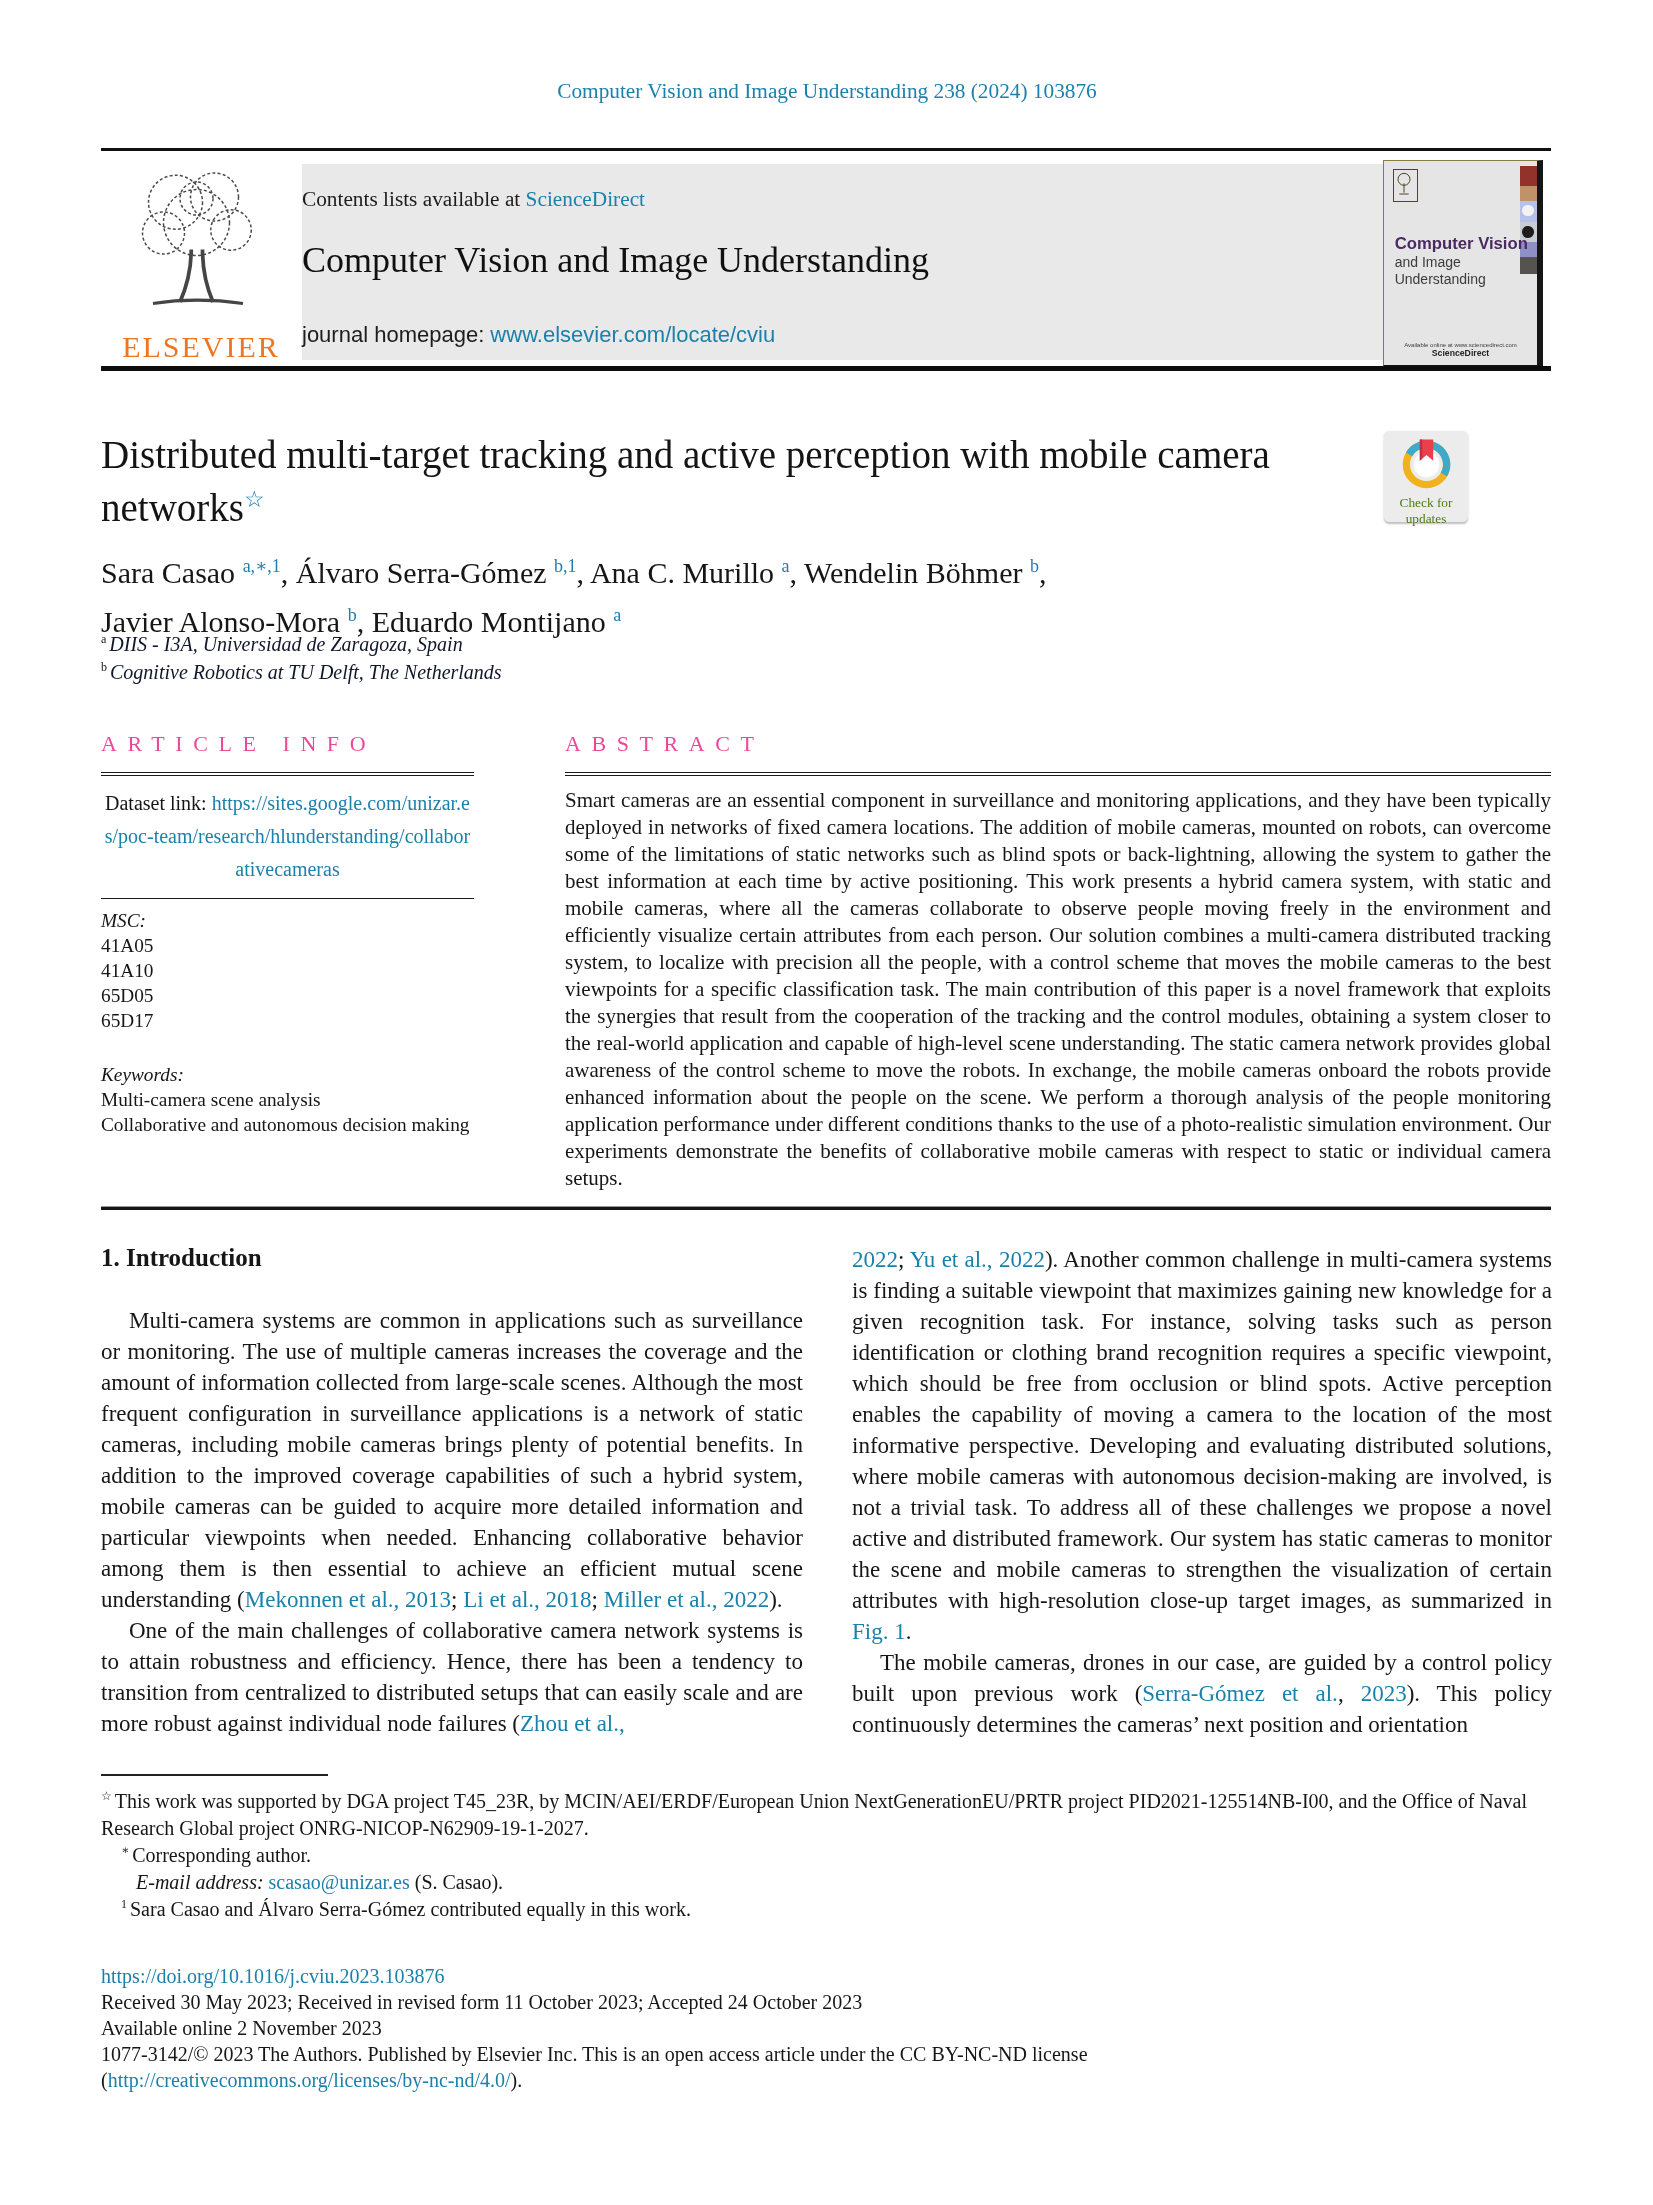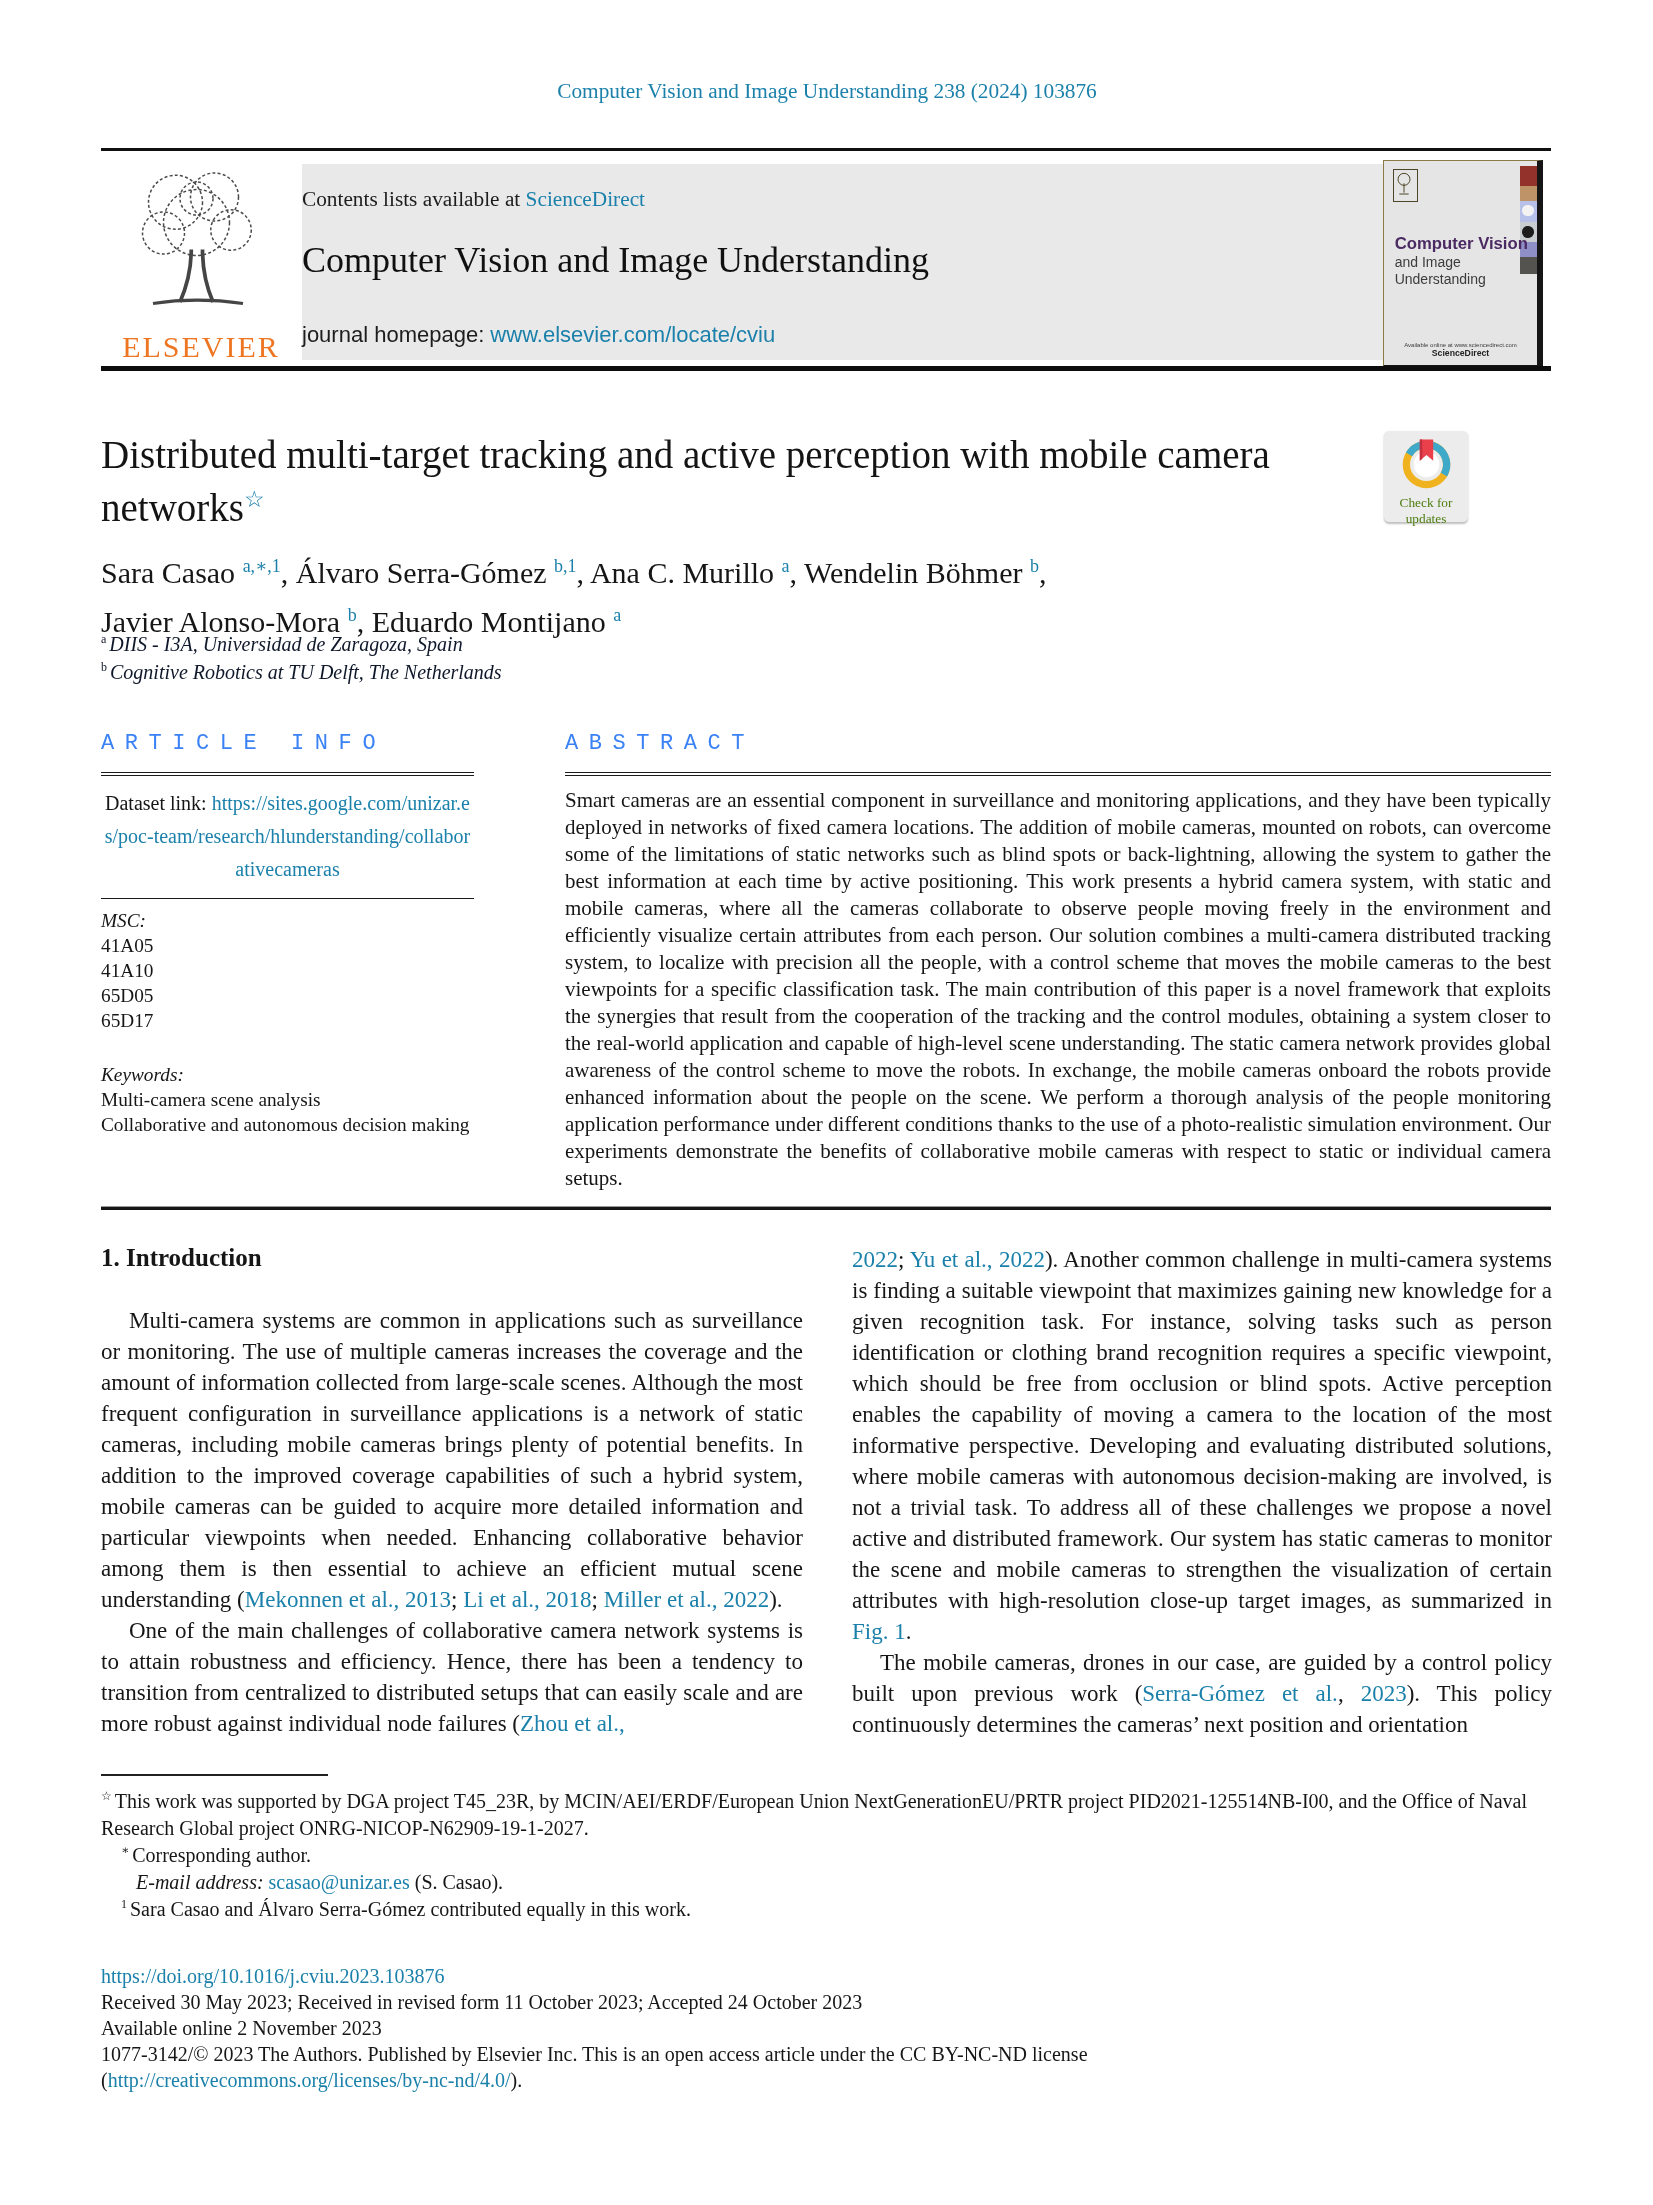--- a/index.html
+++ b/index.html
@@ -42,21 +42,21 @@
   .starsup{font-size:23px;}
   .badge{position:absolute;top:431px;left:1384px;width:84px;height:91px;background:#ececec;
          border-radius:5.3px;text-align:center;box-shadow:0 1.3px 2px rgba(0,0,0,.25);}
   .badge svg{margin-top:2.7px;}
   .badge-text{font-family:Liberation Serif, serif;font-size:13.3px;line-height:15.3px;color:#4d7c0f;margin-top:-1.3px;}
   .authors{position:absolute;top:548px;left:101px;width:1347px;font-size:30px;line-height:49px;color:#161616;}
   .affils{position:absolute;top:630px;left:101px;width:1347px;font-size:20px;line-height:28px;color:#0f172a;}
   
   .infocol{position:absolute;top:731px;left:101px;width:373px;}
   .abscol{position:absolute;top:731px;left:565px;width:986px;}
-  .colhead{font-size:22px;letter-spacing:.48em;color:#3b82f6;height:41px;font-family:Liberation Mono, monospace;}
+  .colhead{font-size:22px;letter-spacing:.48em;color:#ec4899;height:41px;}
   .hrule{height:2px;border-top:1.3px solid #1a1a1a;border-bottom:1.3px solid #1a1a1a;}
   .hrule.thin{height:0;border-bottom:none;margin-top:12px;}
   .dslink{margin:10.7px 0 0 0;font-size:20px;line-height:33px;text-align:center;}
   .dslink .lnk{word-break:break-all;}
   .lab{margin-top:9.3px;font-style:italic;}
   .infocol div.val, .infocol div.lab{font-size:19.3px;line-height:25px;}
   .lab.kw{margin-top:29px;}
   .abstext{margin:10.7px 0 0 0;font-size:21px;line-height:27px;text-align:justify;}
   
   .col{position:absolute;top:1244px;}

